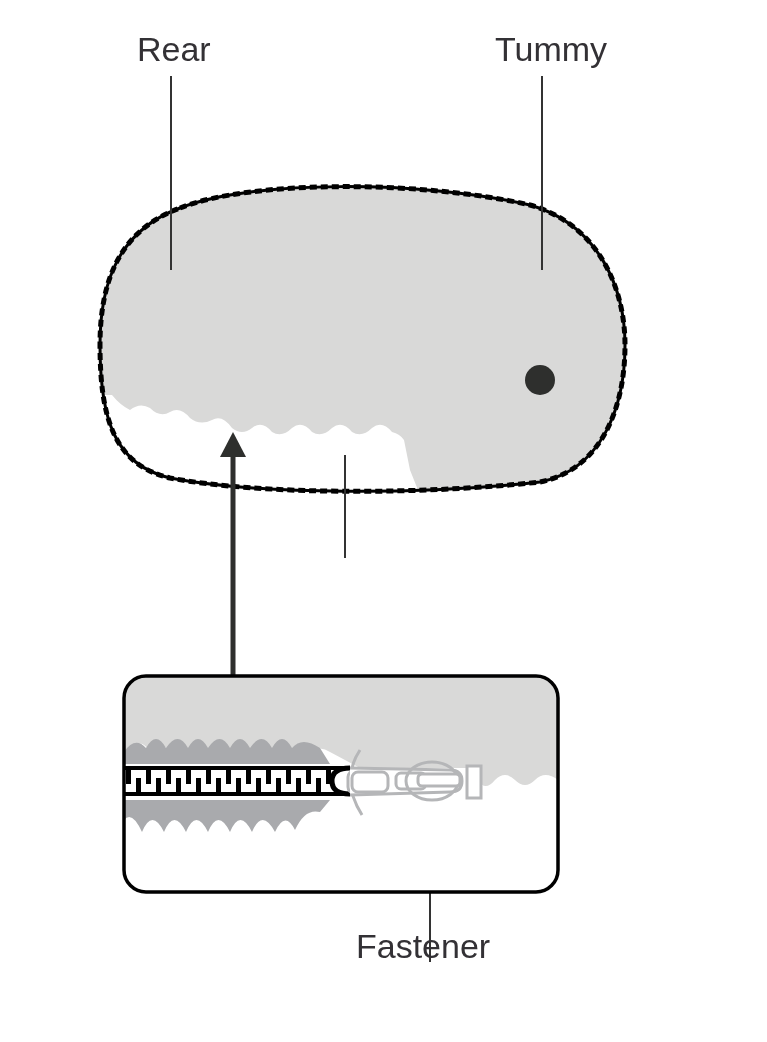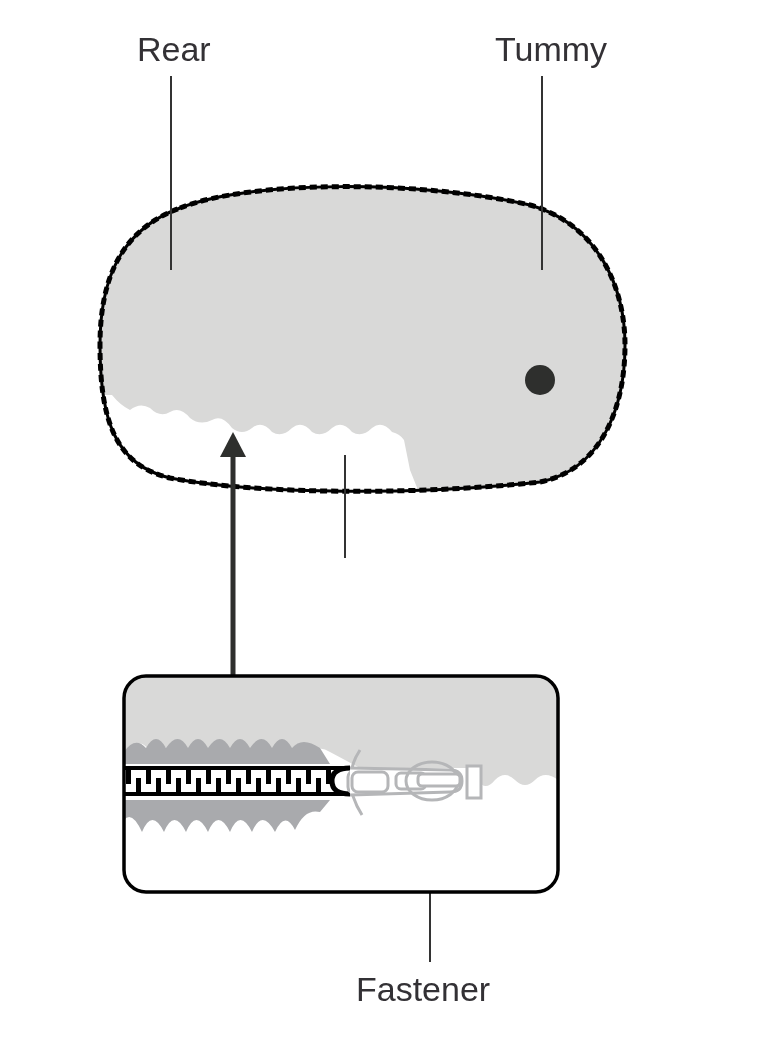--- a/index.html
+++ b/index.html
@@ -100,14 +100,14 @@
           <rect x="418" y="774" width="42" height="12" rx="4" fill="#ffffff"></rect>
           <rect x="467" y="766" width="14" height="32" fill="#ffffff"></rect>
         </g>
       </g>
       <rect x="124" y="676" width="434" height="216" rx="22" ry="22" fill="none" stroke="#000" stroke-width="3.5"></rect>
     </g>
   </svg>
 
   <div class="label" style="left:137px; top:32px;">Rear</div>
   <div class="label" style="left:495px; top:32px;">Tummy</div>
-  <div class="label" style="left:356px; top:972px;">Fastener</div>
+  <div class="label" style="left:356px; top:929px;">Fastener</div>
 </div>
 
 </body></html>

